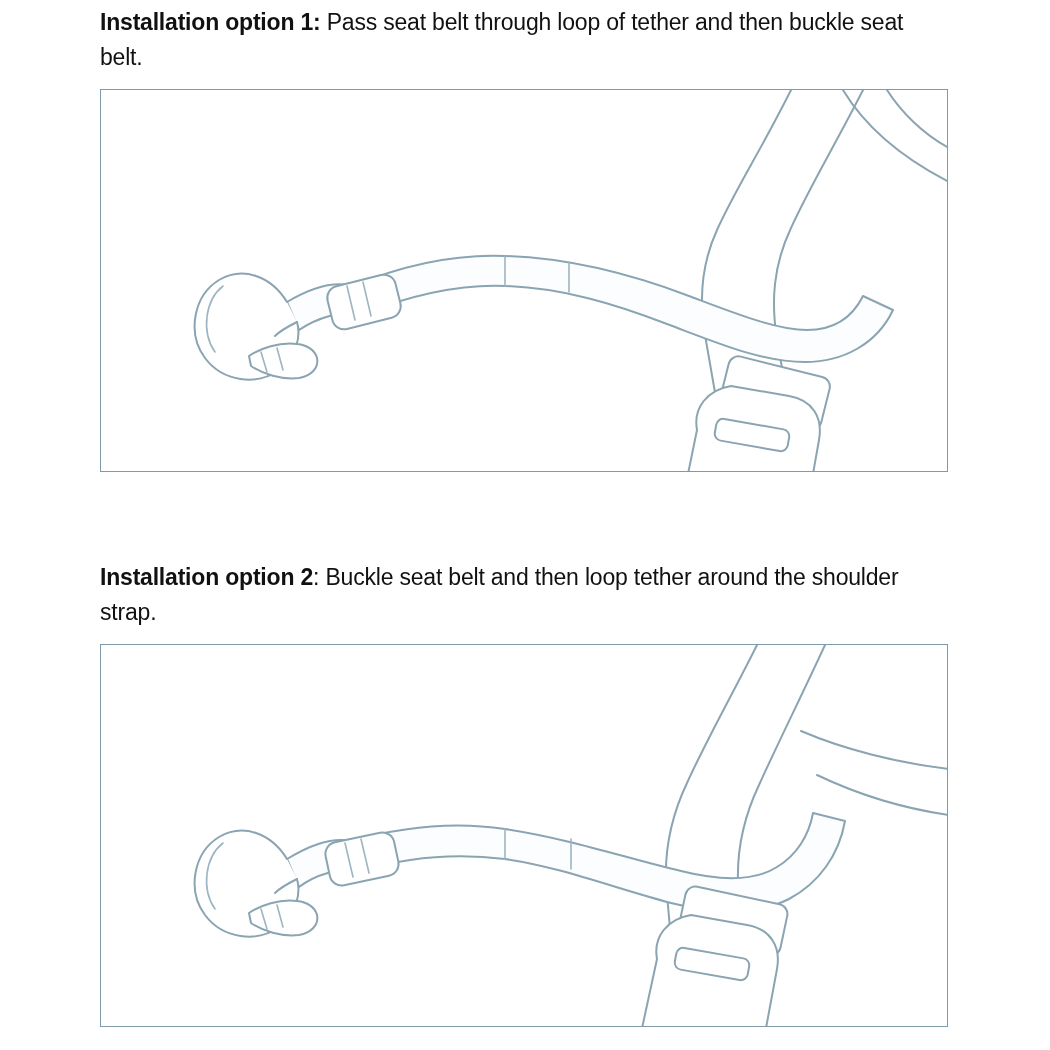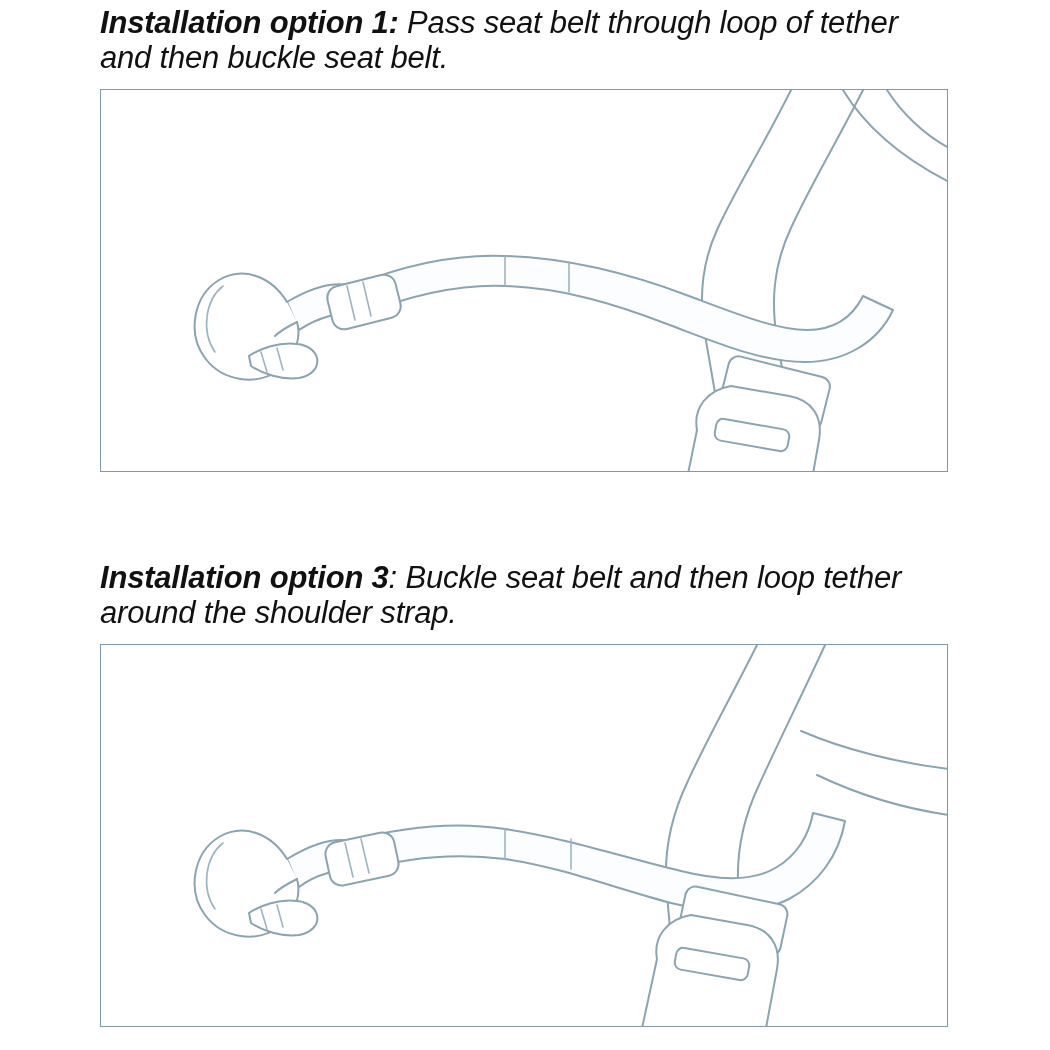--- a/index.html
+++ b/index.html
@@ -25,25 +25,24 @@
     left: 0;
     width: 1050px;
   }
   #section-1 { top: 0; }
   #section-2 { top: 540px; }
 
   .caption {
     position: relative;
     margin: 0;
     padding: 12px 100px 0 100px;
-    font-size: 31px;
+    font-size: 23px;
     line-height: 35px;
     letter-spacing: -0.2px;
     color: #111111;
-    font-style: italic;
   }
   #section-1 .caption { padding-top: 5px; }
   #section-2 .caption { padding-top: 20px; }
 
   .caption .lead {
     font-weight: bold;
   }
 
   .figure {
     position: relative;
@@ -148,21 +147,21 @@
           <rect class="fillwhite" x="614" y="334" width="74" height="22" rx="7" transform="rotate(10 651 345)"></rect>
         </g>
 
       </svg>
     </div>
   </div>
 
   <div class="section" id="section-2">
 
     <p class="caption">
-      <span class="lead">Installation option 3</span><span>: Buckle seat belt and then loop tether around the shoulder strap.</span>
+      <span class="lead">Installation option 2</span><span>: Buckle seat belt and then loop tether around the shoulder strap.</span>
     </p>
 
     <div class="figure">
       <svg width="848" height="383" viewBox="0 0 848 383" xmlns="http://www.w3.org/2000/svg">
 
         <g>
           <path class="stroke" d="M578 383 L566 250 C562 212 568 176 586 138 C604 98 630 52 656 0"></path>
           <path class="stroke" d="M650 383 L638 252 C634 214 640 178 658 140 C676 100 700 52 724 0"></path>
         </g>
 

